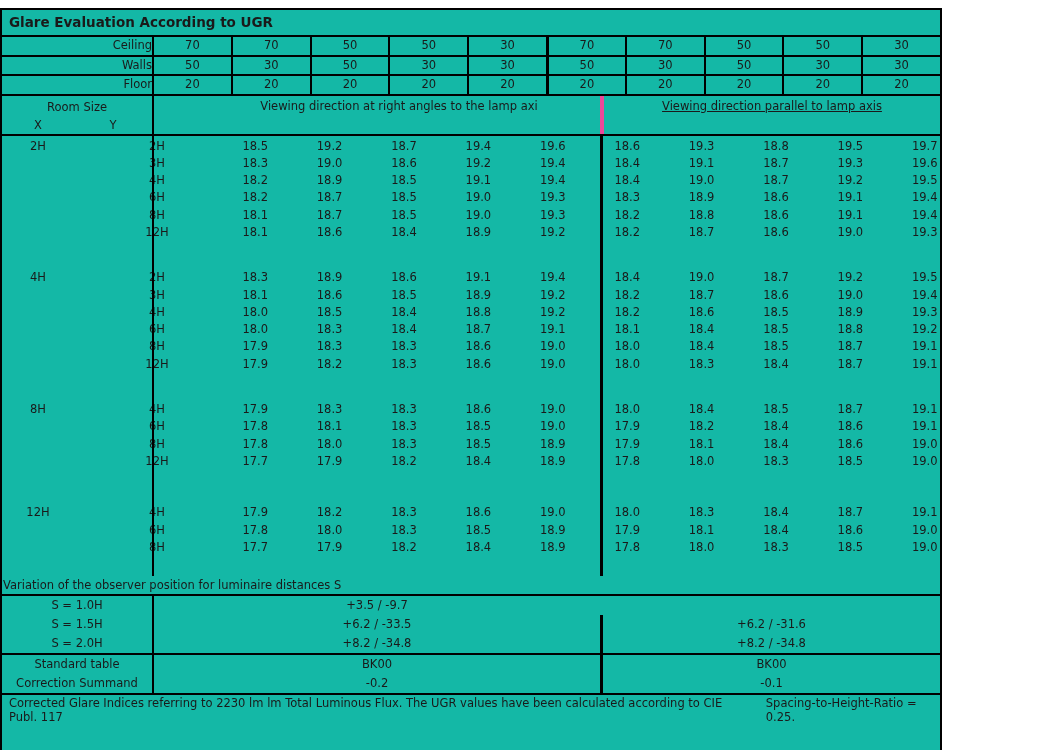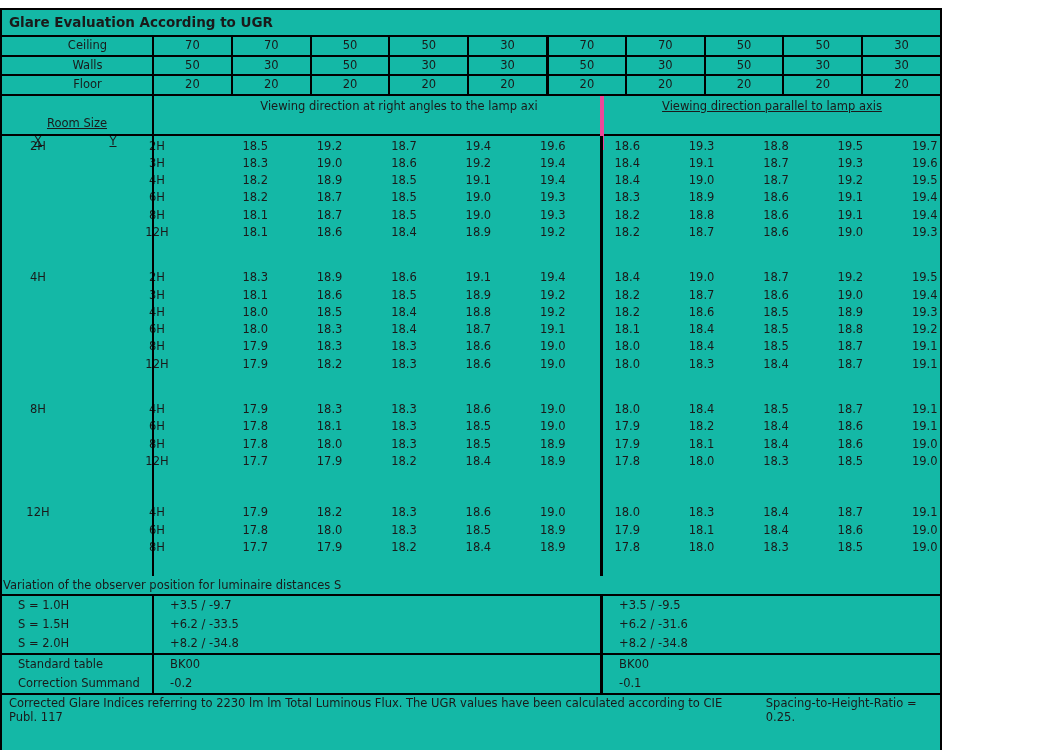--- a/index.html
+++ b/index.html
@@ -6,27 +6,27 @@
   body{width:1050px;height:750px;position:relative;
        font-family:"DejaVu Sans","Liberation Sans",sans-serif;color:#1a1a1a;}
   .sheet{position:absolute;top:8px;left:0;width:942px;height:746px;
          border:2px solid #000;border-bottom:4px solid #000;box-sizing:border-box;background:#14b8a6;}
   
   .title-row{height:25px;line-height:25px;border-bottom:2px solid #000;
              padding-left:7px;font-weight:bold;font-size:13.5px;}
   
   .surface-row{display:grid;grid-template-columns:150px repeat(10,1fr);
                height:17.5px;line-height:17.5px;border-bottom:2px solid #000;font-size:11.5px;}
-  .surface-label{padding-left:21px;text-align:center;}
+  .surface-label{padding-left:21px;text-align:right;}
   .surface-cell{text-align:center;border-left:2px solid #000;}
   .surface-cell.divider{border-left:3px solid #000;}
   
   .header-row{display:grid;grid-template-columns:150px 448px 1fr;height:38px;
               border-bottom:2px solid #000;font-size:11.5px;}
-  .room-size-cell{padding-top:18px;text-decoration:underline;}
+  .room-size-cell{padding-top:2px;}
   .rs-line{text-align:center;height:18px;line-height:18px;}
   .xy-line{display:grid;grid-template-columns:72px 78px;height:18px;line-height:18px;}
   .xy-line span{text-align:center;}
   .vd-cell{text-align:center;padding-top:3px;}
   .vd-left{border-left:2px solid #000;padding-left:44px;}
   .vd-right{border-left:4px solid #ec4899;text-decoration:underline;}
   
   .table-body{position:relative;height:440px;overflow:hidden;}
   .vline{position:absolute;top:0;bottom:0;background:#000;}
   .vline1{left:150px;width:2px;}
@@ -35,21 +35,21 @@
   .block-2{margin-top:28px;} .block-3{margin-top:34px;}
   .data-row{display:grid;grid-template-columns:72px 78px repeat(10,1fr);
             height:17.3px;line-height:17.3px;font-size:11.5px;gap:44px;}
   .data-row div{text-align:center;}
   
   .var-title{height:18px;line-height:18px;border-bottom:2px solid #000;
              padding-left:1px;font-size:11.5px;}
   .var-box{border-bottom:2px solid #000;}
   .kv-row{display:grid;grid-template-columns:150px 448px 1fr;
           height:19px;line-height:19px;font-size:11.5px;}
-  .kv-row div{text-align:left;padding-left:16px;}
+  .kv-row div{text-align:center;}
   .kv-mid{border-left:2px solid #000;}
   .kv-right{border-left:3px solid #000;}
   .kv-label{border-right:0;}
   .kv-frame{position:relative;}
   .kv-frame .vlabel{position:absolute;top:0;bottom:0;left:150px;width:2px;background:#000;}
   
   .footer{height:50px;padding:1px 0 0 7px;font-size:11.5px;display:flex;gap:26px;
           box-sizing:border-box;}
 </style>
 </head>
@@ -394,21 +394,20 @@
     <div class="vline vline2"></div>
   </div>
 
   <div class="var-title">Variation of the observer position for luminaire distances S</div>
 
   <div class="var-box kv-frame">
     <div class="vlabel"></div>
   <div class="kv-row">
         <div class="kv-label">S = 1.0H</div>
         <div class="kv-mid">+3.5 / -9.7</div>
-        <div class="kv-right">+3.5 / -9.5</div>
       </div>
       <div class="kv-row">
         <div class="kv-label">S = 1.5H</div>
         <div class="kv-mid">+6.2 / -33.5</div>
         <div class="kv-right">+6.2 / -31.6</div>
       </div>
       <div class="kv-row">
         <div class="kv-label">S = 2.0H</div>
         <div class="kv-mid">+8.2 / -34.8</div>
         <div class="kv-right">+8.2 / -34.8</div>

